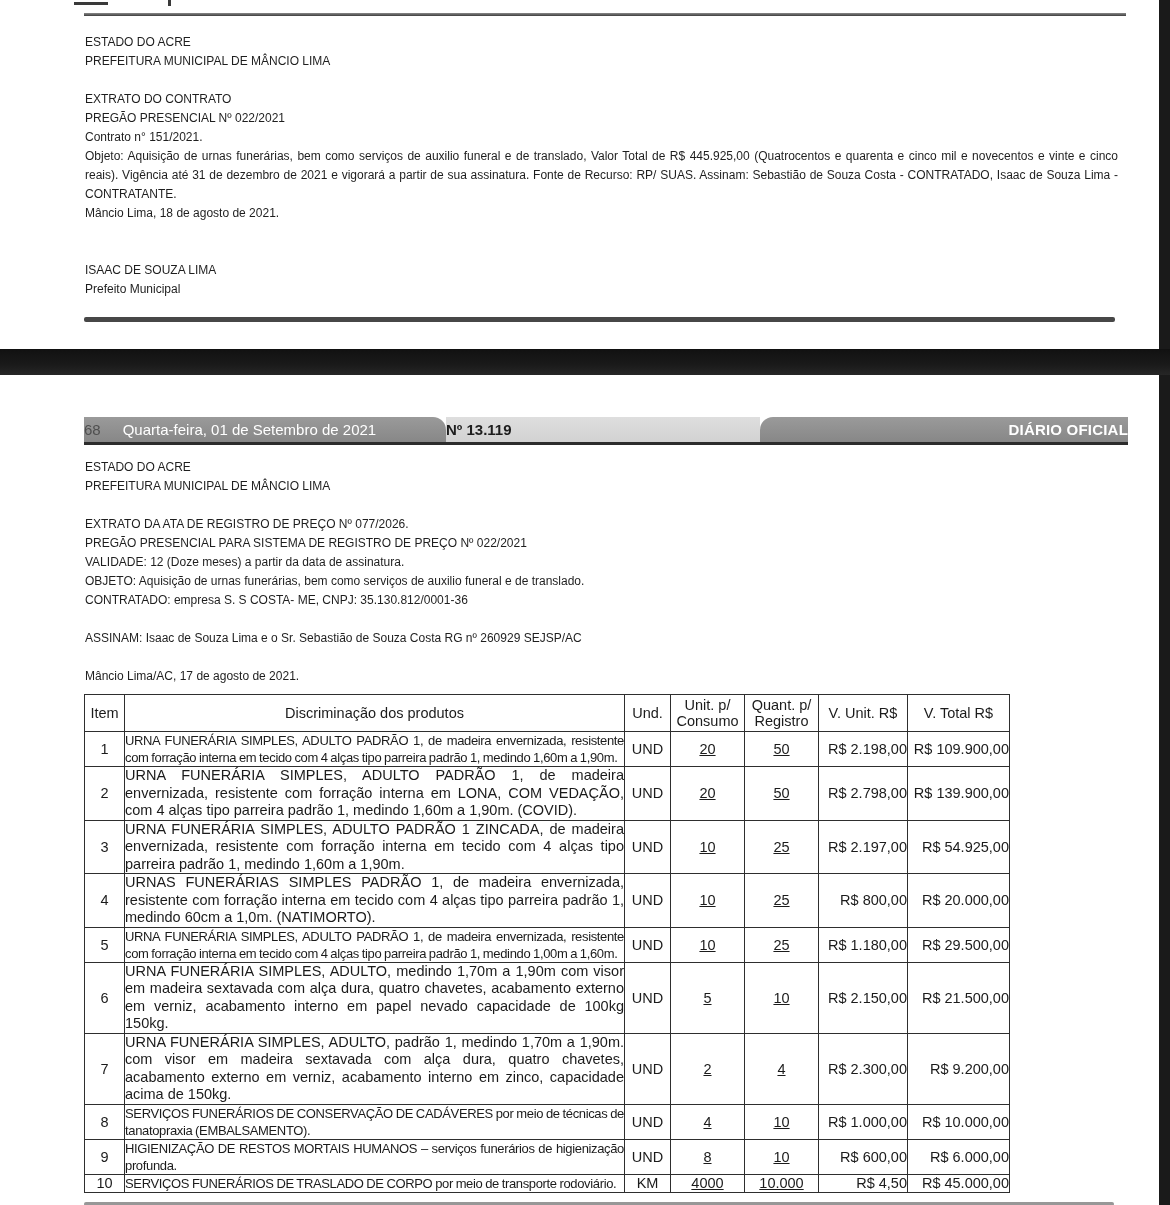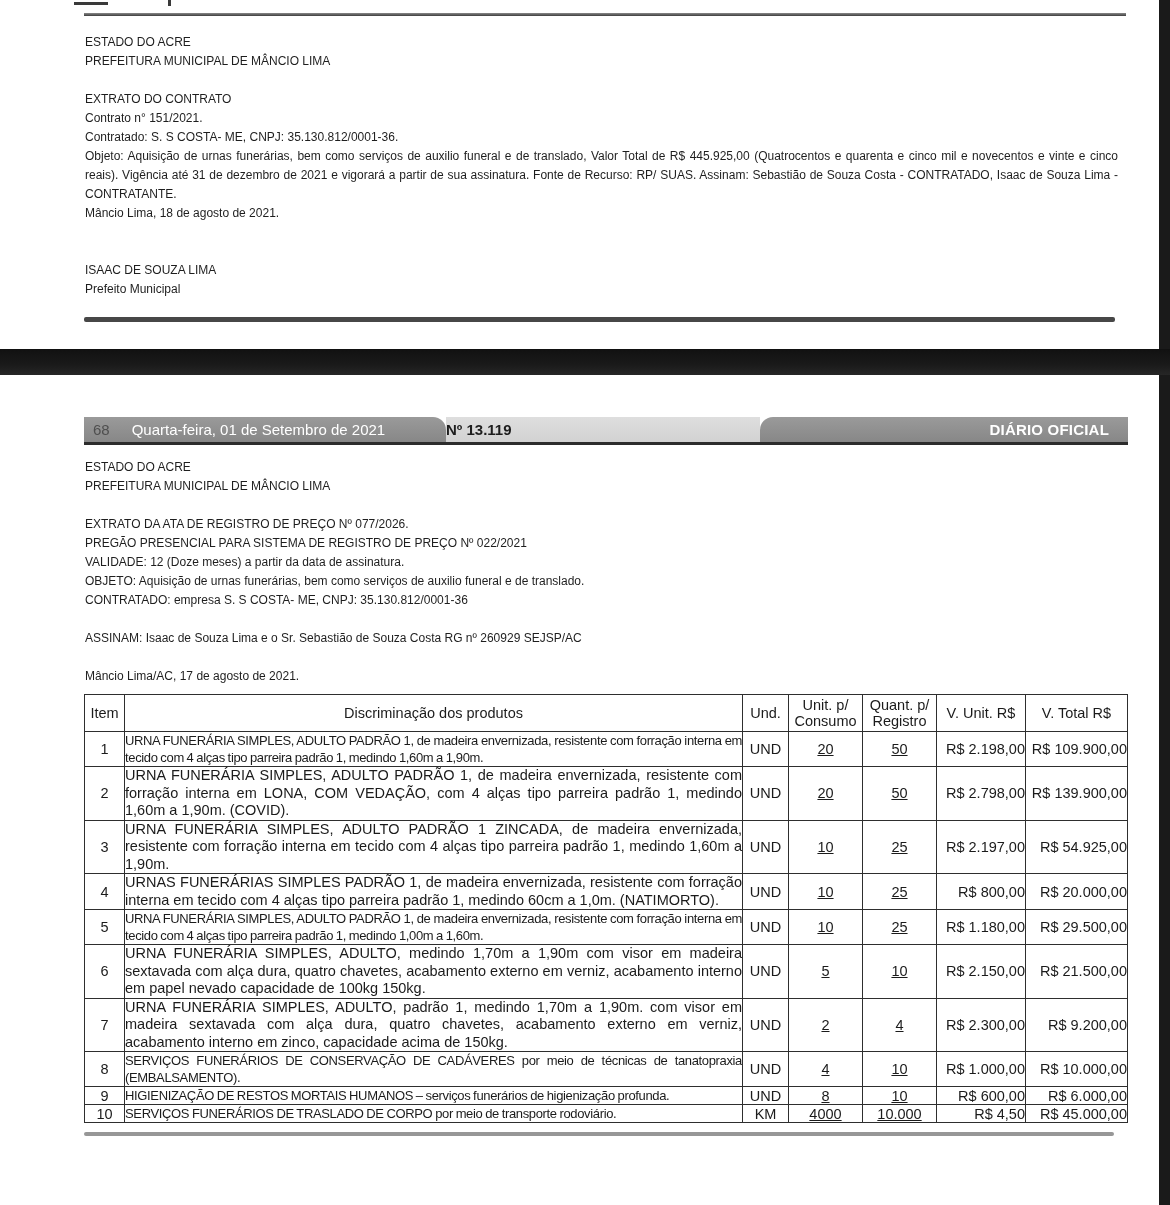--- a/index.html
+++ b/index.html
@@ -34,35 +34,35 @@
   .masthead{
     position:absolute;left:84px;top:417px;width:1044px;height:25px;
     display:flex;align-items:stretch;
     border-bottom:3px solid #2c2c2c;box-sizing:content-box;
   }
   .seg{display:flex;align-items:center;font-size:15px;}
   .seg-left{
     width:362px;background:linear-gradient(#9a9a9a,var(--segment_gray,#868686));
     border-top-right-radius:13px;color:var(--text_light,#fff);
   }
-  .seg-left .pagenum{color:#4f4f4f;margin-left:9px;text-align:center;}
+  .seg-left .pagenum{color:#4f4f4f;text-align:center;}
   .seg-left .date{margin-left:22px;}
   .seg-mid{
     width:314px;background:linear-gradient(#dedede,var(--segment_light,#cfcfcf));
     justify-content:flex-start;color:#1d1d1d;font-weight:bold;
   }
   .seg-right{
     flex:1;background:linear-gradient(#9a9a9a,var(--segment_gray,#868686));
     border-top-left-radius:13px;justify-content:flex-end;
     color:var(--text_light,#fff);font-weight:bold;
   }
-  .seg-right span{margin-right:19px;letter-spacing:0.2px;}
+  .seg-right span{margin-right:0;letter-spacing:0.2px;}
   
   .lower{position:absolute;left:84px;top:694px;width:1034px;}
-  table.items{border-collapse:collapse;width:1044px;table-layout:fixed;}
+  table.items{border-collapse:collapse;width:926px;table-layout:fixed;}
   table.items th,table.items td{
     border:1px solid #2e2e2e;font-weight:normal;font-size:14.5px;
     padding:0;color:#1b1b1b;overflow:hidden;
   }
   table.items th{text-align:center;vertical-align:middle;line-height:16px;padding:2px 1px;}
   col.c1{width:40px;}col.c3{width:46px;}col.c4{width:74px;}col.c5{width:74px;}col.c6{width:89px;}col.c7{width:102px;}
   td.c-item{text-align:center;vertical-align:middle;}
   td.c-desc{text-align:justify;line-height:17.5px;padding:1px 3px;vertical-align:middle;}
   td.c-und{text-align:center;vertical-align:middle;}
   td.c-qty{text-align:center;vertical-align:middle;text-decoration:underline;}
@@ -82,22 +82,22 @@
       <i class="f2"></i>
     </div>
 
   <div class="rule top-rule"></div>
 
   <div class="sec sec1">
     <div class="ln">ESTADO DO ACRE</div>
     <div class="ln">PREFEITURA MUNICIPAL DE MÂNCIO LIMA</div>
     <div class="gap"></div>
     <div class="ln">EXTRATO DO CONTRATO</div>
+    <div class="ln">PREGÃO PRESENCIAL Nº 022/2021</div>
     <div class="ln">Contrato n° 151/2021.</div>
-    <div class="ln">Contratado: S. S COSTA- ME, CNPJ: 35.130.812/0001-36.</div>
     <p class="just">Objeto: Aquisição de urnas funerárias, bem como serviços de auxilio funeral e de translado, Valor Total de R$ 445.925,00 (Quatrocentos e quarenta e cinco mil e novecentos e vinte e cinco reais). Vigência até 31 de dezembro de 2021 e vigorará a partir de sua assinatura. Fonte de Recurso: RP/ SUAS. Assinam: Sebastião de Souza Costa - CONTRATADO, Isaac de Souza Lima - CONTRATANTE.</p>
     <div class="ln">Mâncio Lima, 18 de agosto de 2021.</div>
     <div class="gap"></div>
     <div class="gap"></div>
     <div class="ln">ISAAC DE SOUZA LIMA</div>
     <div class="ln">Prefeito Municipal</div>
   </div>
 
   <div class="rule divider1"></div>
 

